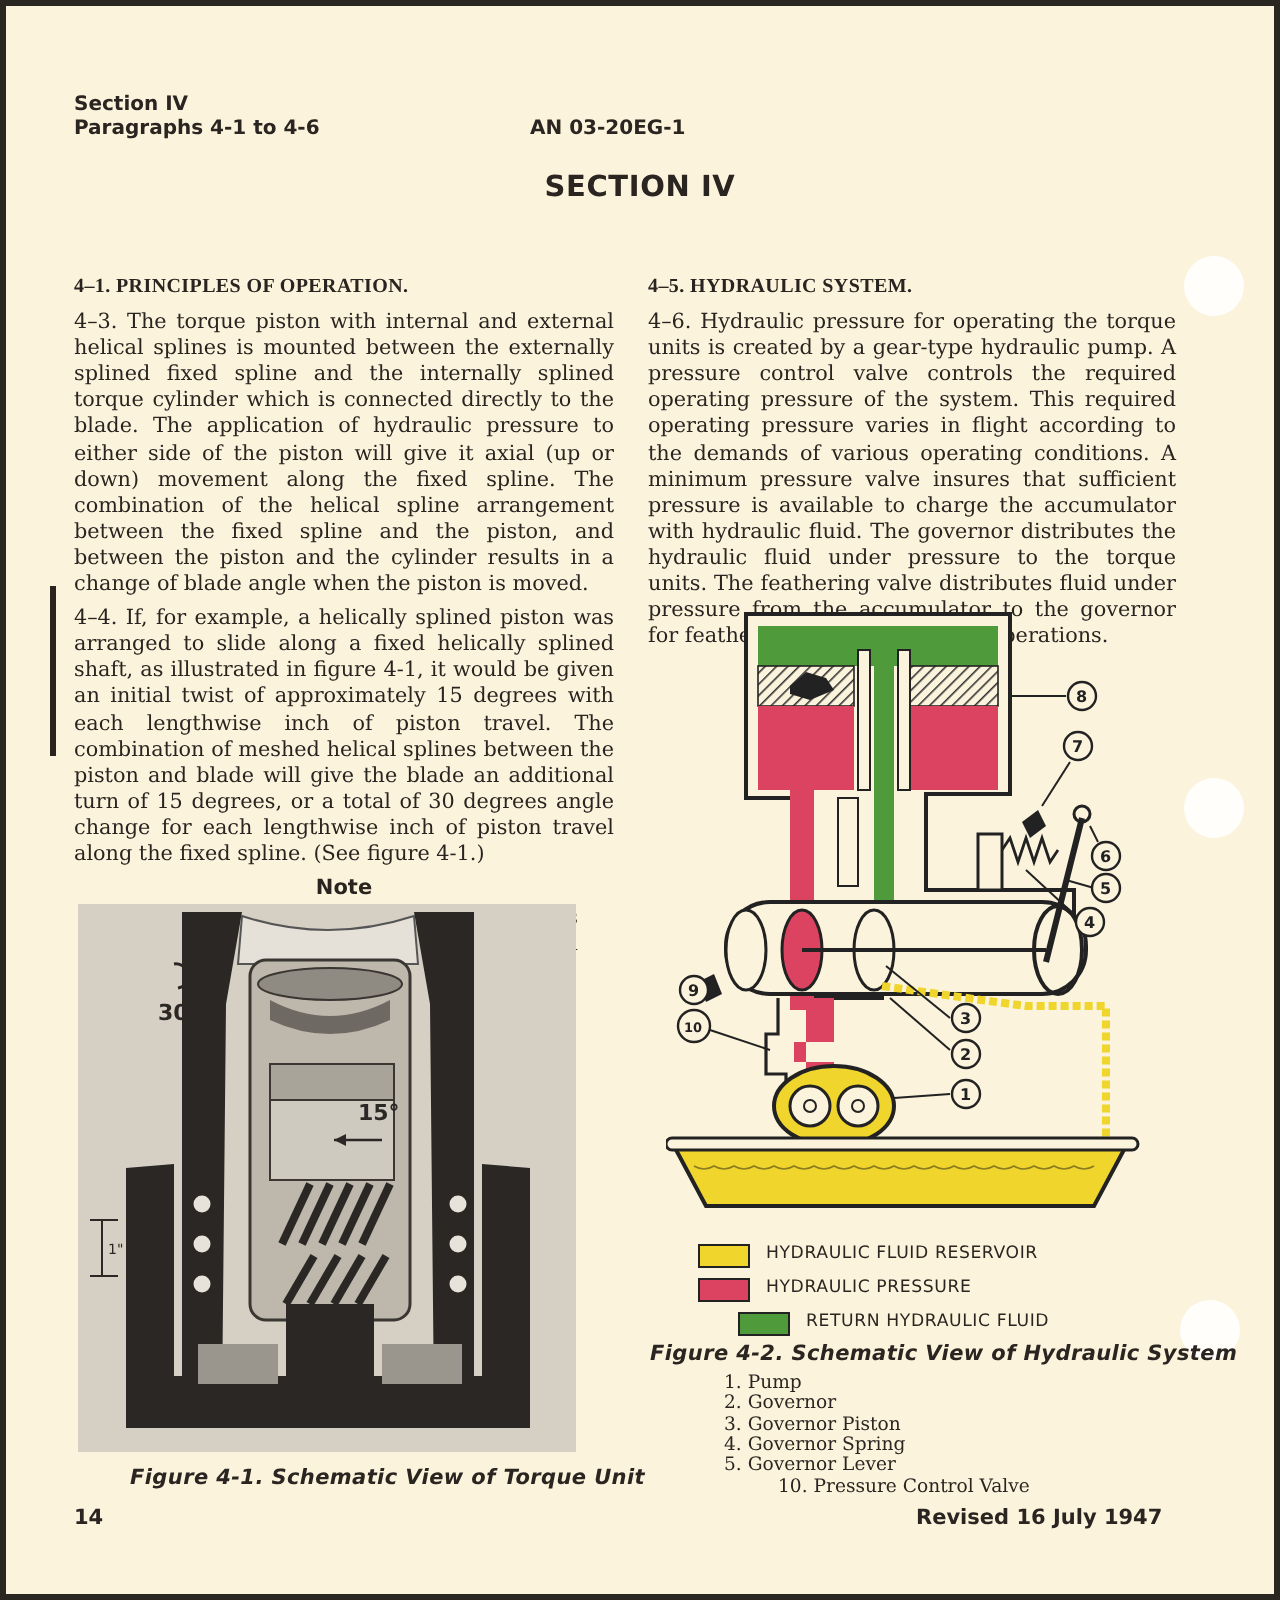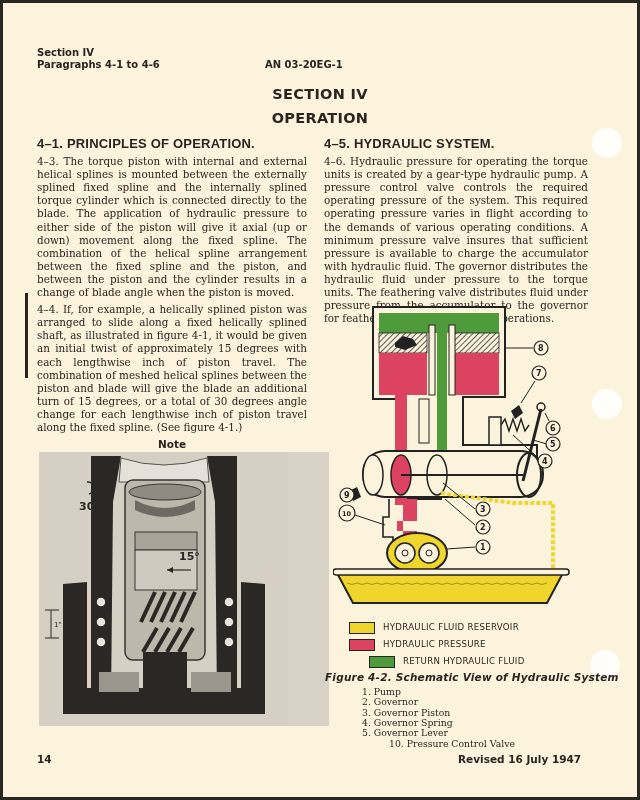--- a/index.html
+++ b/index.html
@@ -18,26 +18,26 @@
     position: absolute; width: 30px; height: 30px; border-radius: 50%;
     background: #fffefa;
   }
   .hdr { position: absolute; font-family: "DejaVu Sans", sans-serif; font-weight: bold; font-size: 10px; line-height: 12px; color: #2b2521; }
   .sec-title {
     position: absolute; width: 634px; left: 0; text-align: center;
     font-family: "DejaVu Sans", sans-serif; font-weight: bold; font-size: 14.5px; letter-spacing: 0.3px;
   }
   .col { position: absolute; font-size: 10.4px; line-height: 13.1px; text-align: justify; color: #2a2420; }
   .col p { margin: 0 0 4px 0; }
-  .h-para { font-family: Liberation Sans, sans-serif; font-weight: bold; font-size: 13px; margin-bottom: 5px !important; letter-spacing: 0.2px; }
+  .h-para { font-family: Liberation Serif, serif; font-weight: bold; font-size: 10px; margin-bottom: 5px !important; letter-spacing: 0.2px; }
   .change-bar { position: absolute; left: 22px; top: 290px; width: 3px; height: 85px; background: #2a2420; }
   .note-h { text-align: center; font-family: "DejaVu Sans", sans-serif; font-weight: bold; font-size: 10.5px; margin: 3px 0 2px 0 !important; }
   .note-b { padding: 0 18px 0 16px; }
   .fig1 {
-    position: absolute; left: 36px; top: 449px; width: 290px; height: 274px;
+    position: absolute; left: 36px; top: 449px; width: 249px; height: 274px;
     background: #d8d2c6;
   }
   .caption { position: absolute; font-family: "DejaVu Sans", sans-serif; font-weight: bold; font-style: italic; font-size: 10.5px; letter-spacing: 0.2px; }
   .legend-row { position: absolute; left: 346px; display: flex; font-family: "DejaVu Sans", sans-serif; font-size: 8.6px; letter-spacing: 0.3px; }
   .swatch { width: 24px; height: 10px; border: 1.5px solid #222; margin-right: 8px; }
   .keylist { position: absolute; font-size: 9.3px; line-height: 10.3px; }
   .keylist div { white-space: nowrap; }
   .foot { position: absolute; font-family: "DejaVu Sans", sans-serif; font-weight: bold; font-size: 10.5px; }
   .callout {
     fill: #fbf3dc; stroke: #222; stroke-width: 1.2;
@@ -53,21 +53,20 @@
   <div class="hole" style="left:589px;top:386px;"></div>
   <div class="hole" style="left:587px;top:647px;"></div>
 
   <div class="hdr" style="left:34px;top:44px;">
     <div>Section IV</div>
     <div>Paragraphs 4-1 to 4-6</div>
   </div>
   <div class="hdr" style="left:262px;top:56px;">AN 03-20EG-1</div>
 
   <div class="sec-title" style="top:83px;">SECTION IV</div>
-  <div class="sec-title" style="top:107px;">OPERATION</div>
 
   <div class="col" style="left:34px;top:134px;width:270px;">
     <p class="h-para">4–1. PRINCIPLES OF OPERATION.</p>
     <p>4–3. The torque piston with internal and external helical splines is mounted between the externally splined fixed spline and the internally splined torque cylinder which is connected directly to the blade. The application of hydraulic pressure to either side of the piston will give it axial (up or down) movement along the fixed spline. The combination of the helical spline arrangement between the fixed spline and the piston, and between the piston and the cylinder results in a change of blade angle when the piston is moved.</p>
     <p>4–4. If, for example, a helically splined piston was arranged to slide along a fixed helically splined shaft, as illustrated in figure 4-1, it would be given an initial twist of approximately 15 degrees with each lengthwise inch of piston travel. The combination of meshed helical splines between the piston and blade will give the blade an additional turn of 15 degrees, or a total of 30 degrees angle change for each lengthwise inch of piston travel along the fixed spline. (See figure 4-1.)</p>
     <p class="note-h">Note</p>
     <p class="note-b">The degree references given are examples only, and do not represent the actual manufacturing specifications.</p>
   </div>
   <div class="change-bar"></div>
 
@@ -118,20 +117,21 @@
       <text x="40" y="58" font-family="DejaVu Sans, sans-serif" font-size="11" font-weight="bold" fill="#2a2724">30°</text>
       <text x="140" y="108" font-family="DejaVu Sans, sans-serif" font-size="11" font-weight="bold" fill="#2a2724">15°</text>
       <line x1="128" y1="118" x2="152" y2="118" stroke="#2a2724" stroke-width="1.2"></line>
       <path d="M128 118 L134 115 L134 121 Z" fill="#2a2724"></path>
       <line x1="6" y1="158" x2="20" y2="158" stroke="#2a2724"></line>
       <line x1="6" y1="186" x2="20" y2="186" stroke="#2a2724"></line>
       <line x1="12" y1="158" x2="12" y2="186" stroke="#2a2724"></line>
       <text x="15" y="175" font-family="DejaVu Sans, sans-serif" font-size="7" fill="#2a2724">1"</text>
     </svg>
   </div>
+  <div class="caption" style="left:62px;top:730px;">Figure 4-1. Schematic View of Torque Unit</div>
 
   <div class="col" style="left:321px;top:134px;width:264px;">
     <p class="h-para">4–5. HYDRAULIC SYSTEM.</p>
     <p>4–6. Hydraulic pressure for operating the torque units is created by a gear-type hydraulic pump. A pressure control valve controls the required operating pressure of the system. This required operating pressure varies in flight according to the demands of various operating conditions. A minimum pressure valve insures that sufficient pressure is available to charge the accumulator with hydraulic fluid. The governor distributes the hydraulic fluid under pressure to the torque units. The feathering valve distributes fluid under pressure from the accumulator to the governor for feathering and unfeathering operations.</p>
   </div>
 
   <svg style="position:absolute;left:330px;top:300px;" width="240" height="310" viewBox="0 0 240 310">
     <defs>
       <pattern id="hatch" width="4" height="4" patternUnits="userSpaceOnUse" patternTransform="rotate(45)">
         <rect width="4" height="4" fill="#fbf3dc"></rect>

